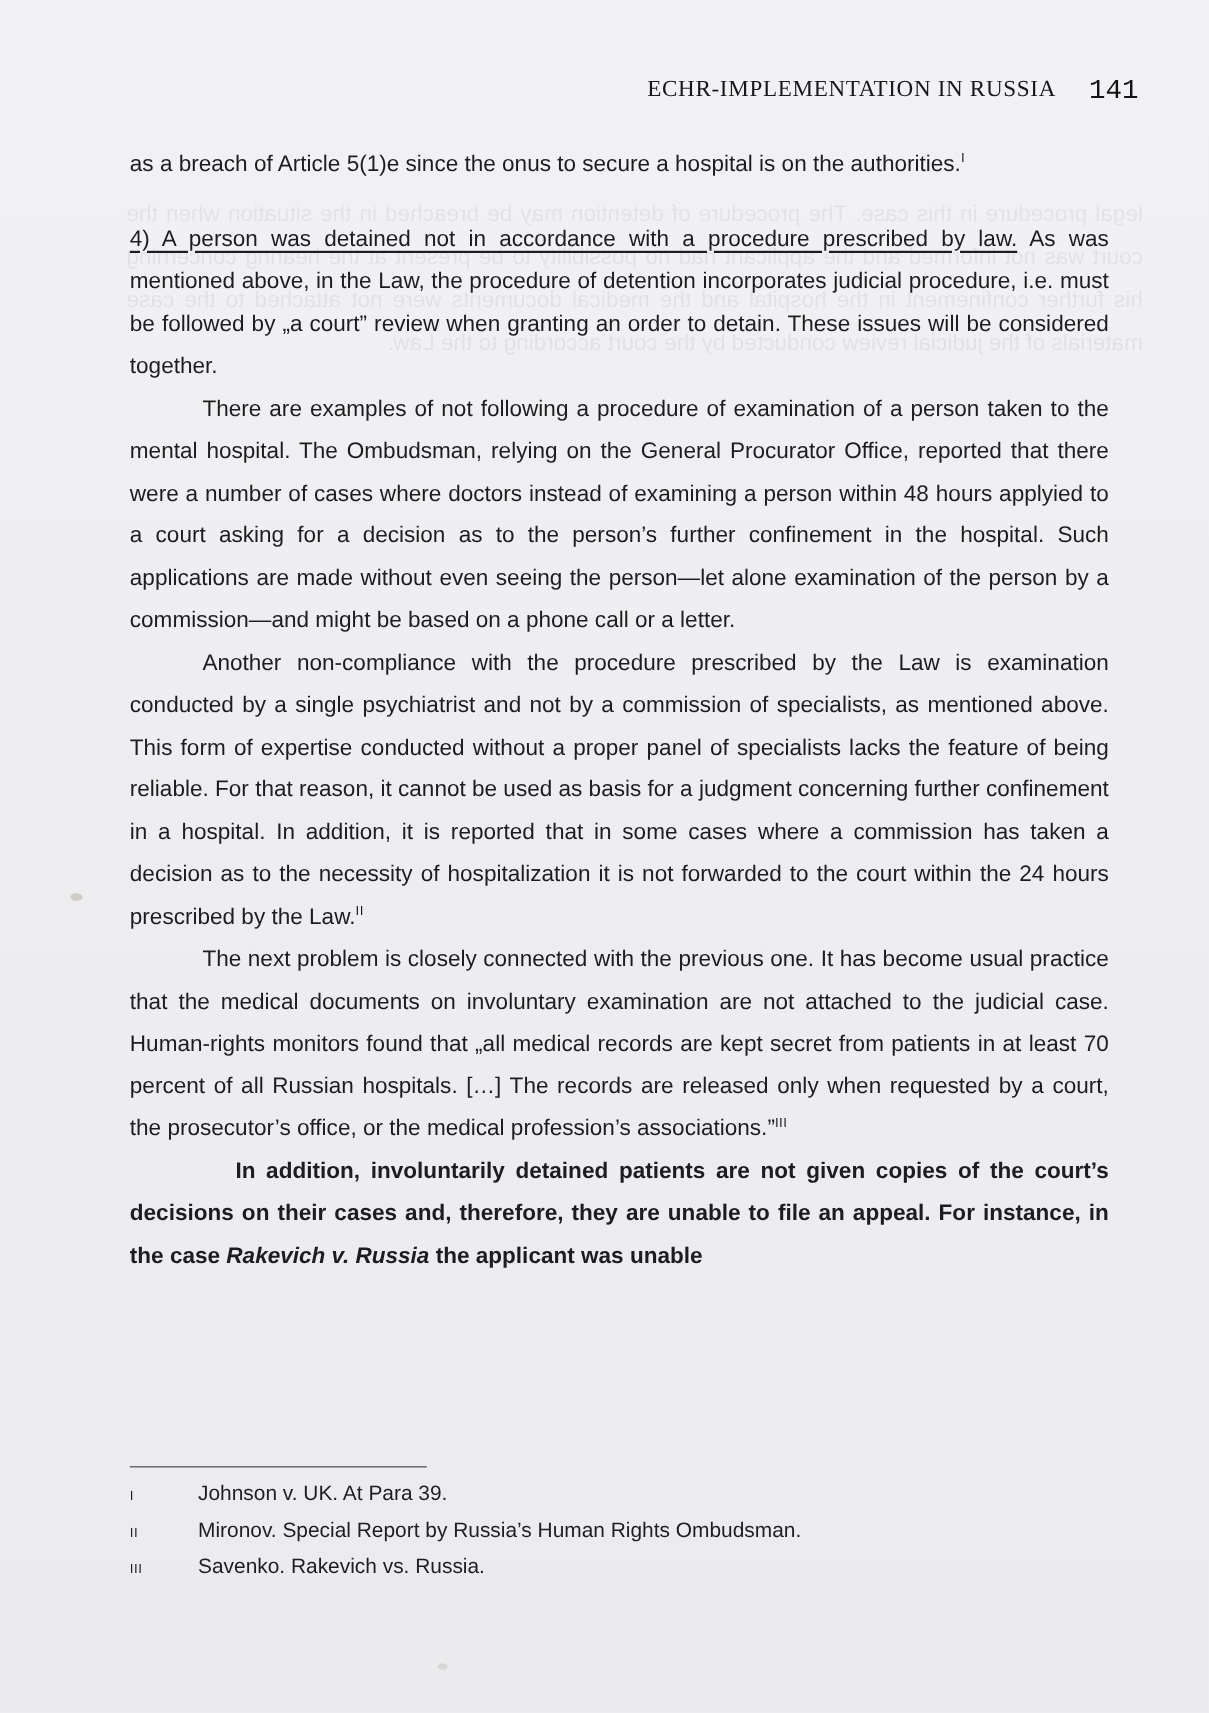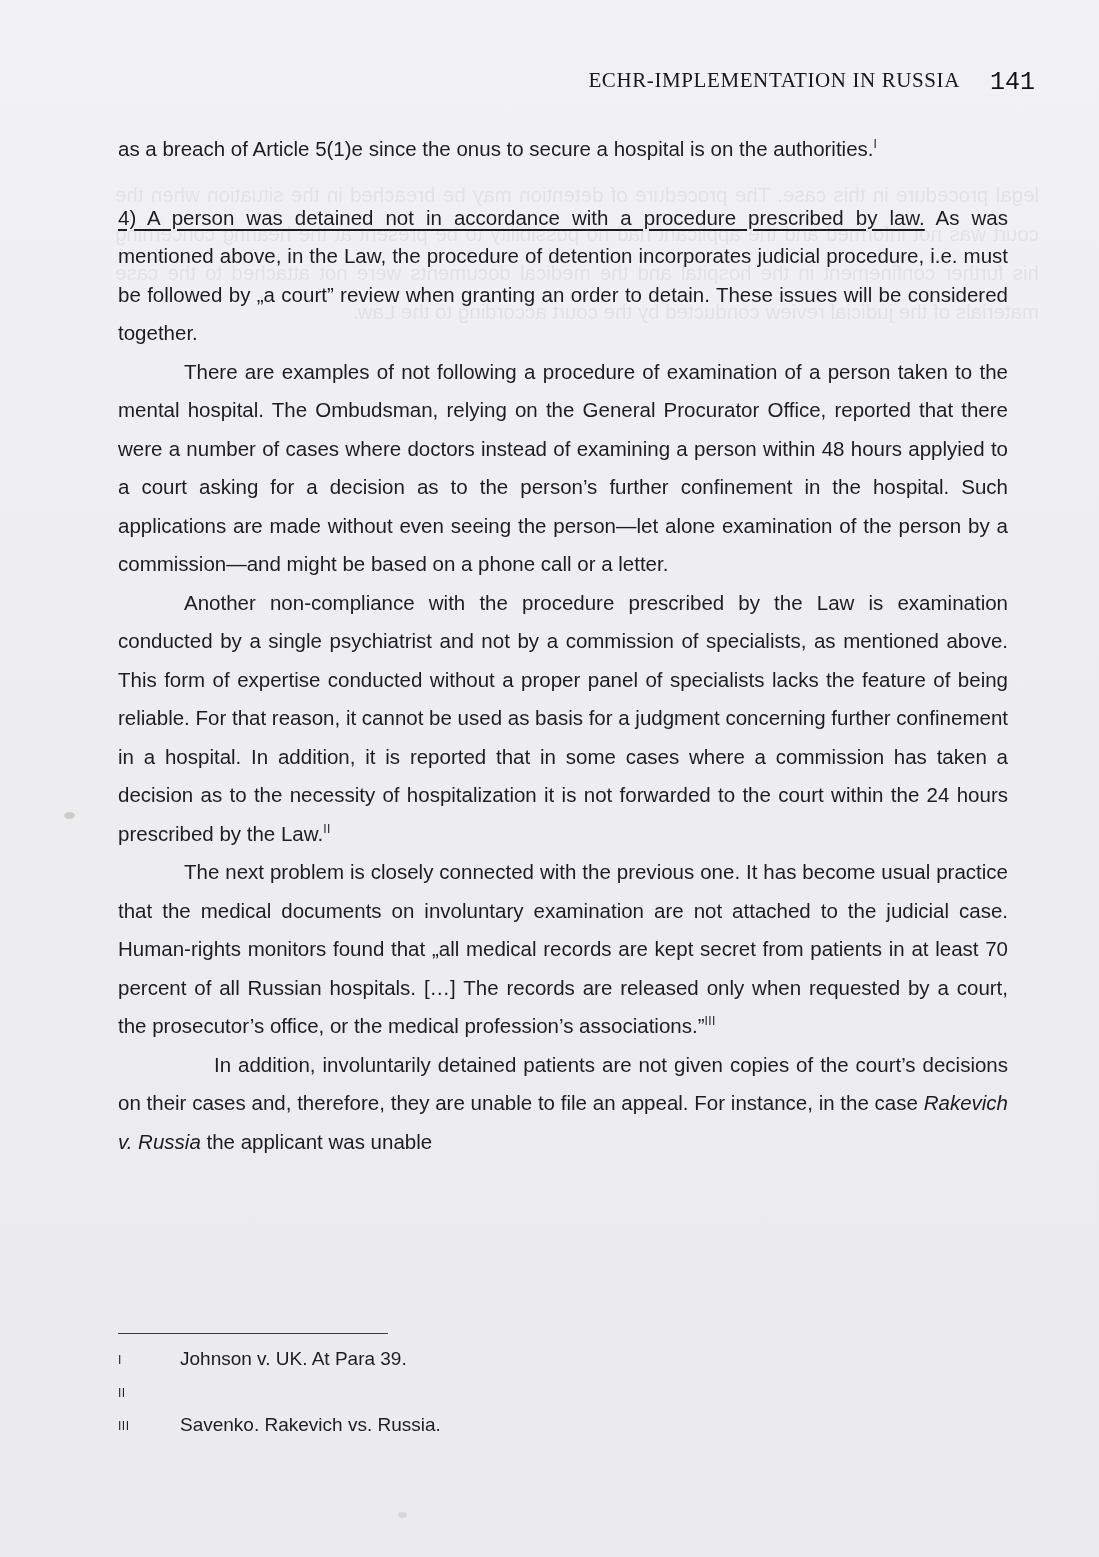--- a/index.html
+++ b/index.html
@@ -66,20 +66,21 @@
     color: #1c1d1f;
   }
   .content p {
     margin: 0;
   }
   p.indent {
     text-indent: 66px;
   }
   p.indent-wide {
     text-indent: 96px;
+    font-weight: bold;
   }
   p.gap {
     margin-top: 30px;
   }
   .u {
     text-decoration: underline;
     text-underline-offset: 4px;
   }
   .it {
     font-style: italic;
@@ -159,20 +160,21 @@
   <div class="footnotes">
     <div class="fn-rule"></div>
 
     <div class="fn-row">
       <div class="fn-mark">I</div>
       <div class="fn-text">Johnson v. UK. At Para 39.</div>
     </div>
 
     <div class="fn-row">
       <div class="fn-mark">II</div>
+      <div class="fn-text">Mironov. Special Report by Russia’s Human Rights Ombudsman.</div>
     </div>
 
     <div class="fn-row">
       <div class="fn-mark">III</div>
       <div class="fn-text">Savenko. Rakevich vs. Russia.</div>
     </div>
   </div>
 
 </div>
 

